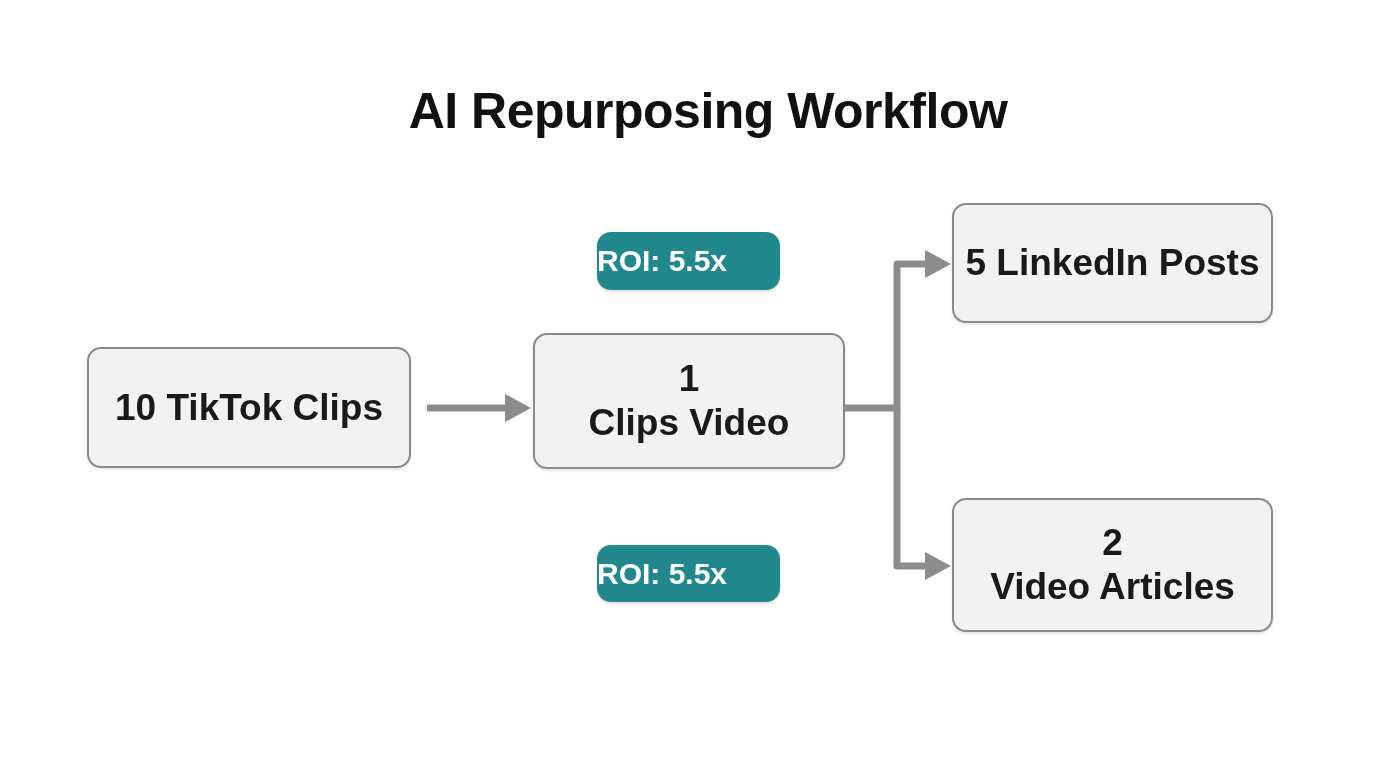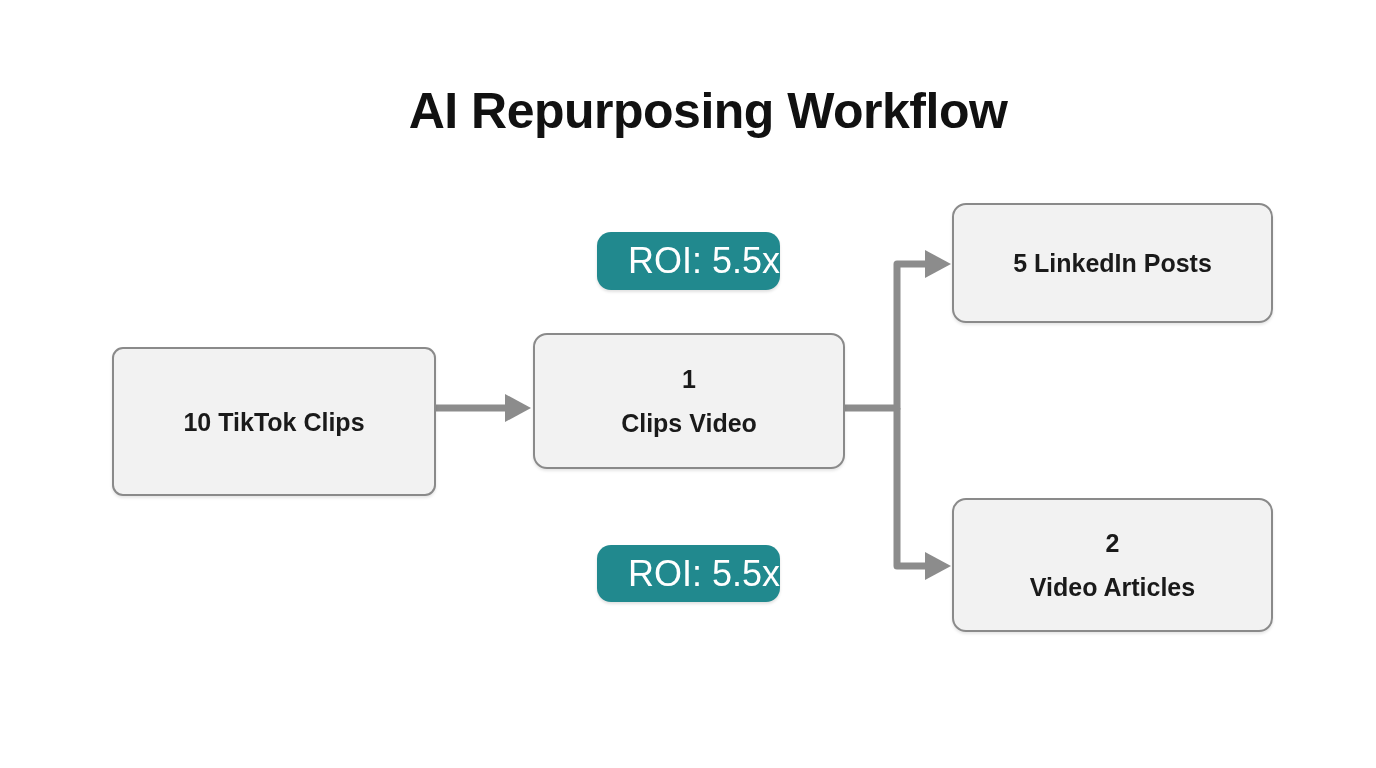--- a/index.html
+++ b/index.html
@@ -47,42 +47,42 @@
   .node {
     position: absolute;
     box-sizing: border-box;
     background: var(--node-fill, #f2f2f2);
     border: 2px solid var(--node-border, #8a8a8a);
     border-radius: 14px;
     display: flex;
     flex-direction: column;
     align-items: center;
     justify-content: center;
-    font-size: 25px;
+    font-size: 37px;
     font-weight: 700;
     line-height: 44px;
     color: var(--node-text, #1a1a1a);
     text-align: center;
     box-shadow: 0 2px 3px rgba(0,0,0,0.10);
   }
-  .node-tiktok   { left: 112px; top: 347px; width: 324px; height: 149px; border-radius: 11px; }
+  .node-tiktok   { left: 87px; top: 347px; width: 324px; height: 121px; }
   .node-master   { left: 533px; top: 333px; width: 312px; height: 136px; }
   .node-linkedin { left: 952px; top: 203px; width: 321px; height: 120px; }
   .node-blog     { left: 952px; top: 498px; width: 321px; height: 134px; }
   .badge {
     position: absolute;
     box-sizing: border-box;
     background: var(--badge-bg, #21898e);
     color: var(--badge-text, #ffffff);
     border-radius: 14px;
     display: flex;
     align-items: center;
-    justify-content: flex-end;
-    font-size: 36px;
-    font-weight: 400;
+    justify-content: flex-start;
+    font-size: 30px;
+    font-weight: 700;
     box-shadow: 0 2px 3px rgba(0,0,0,0.12);
   }
   .badge-top    { left: 597px; top: 232px; width: 183px; height: 58px; }
   .badge-bottom { left: 597px; top: 545px; width: 183px; height: 57px; }
 </style>
 </head>
 <body>
 
 <div class="canvas">
 

